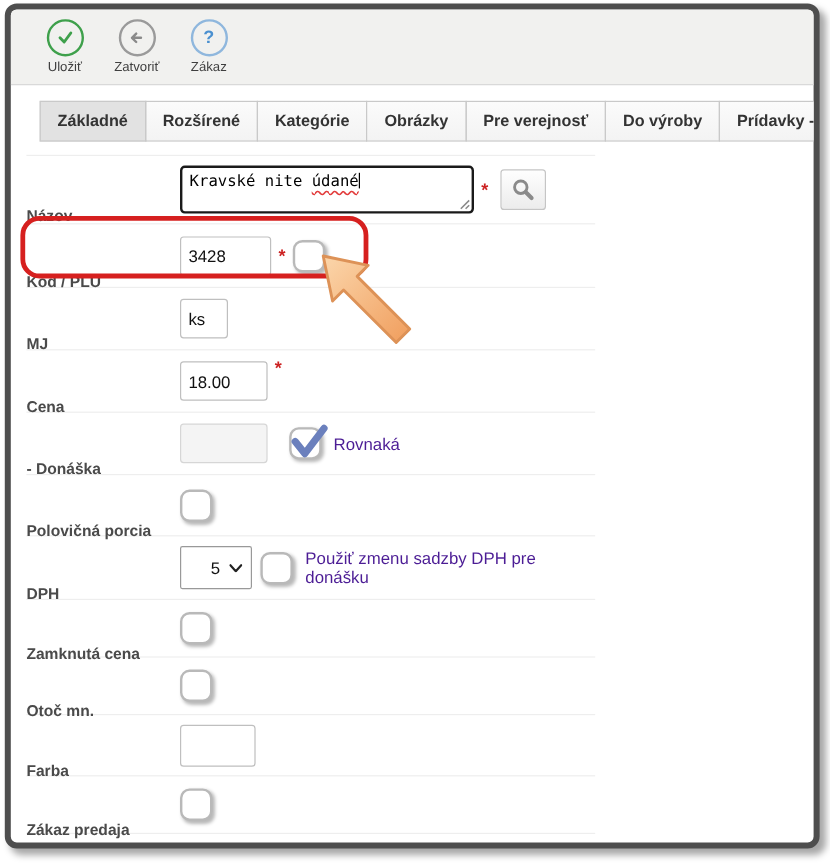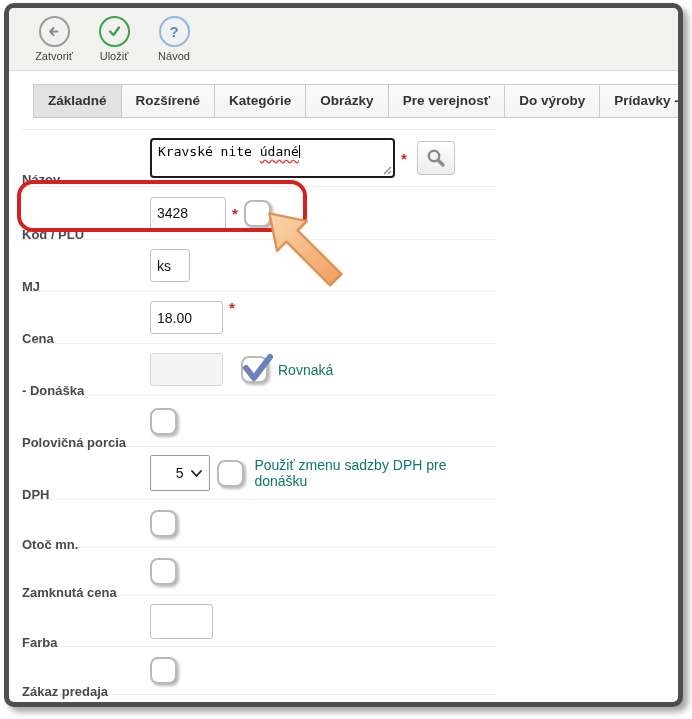--- a/index.html
+++ b/index.html
@@ -71,21 +71,21 @@
   }
 
   
   .cb {
     position:relative; width:27px; height:27px; flex-shrink:0;
     background:#fff; border:2px solid #b9b9b9; border-radius:8px;
     box-shadow:2px 2px 3px rgba(0,0,0,0.28); cursor:pointer;
   }
   .cb svg.check { position:absolute; left:-2px; top:-6px; pointer-events:none; }
 
-  .cb-label { font-size:14px; color:#0f766e; margin-left:10px; }
+  .cb-label { font-size:14px; color:#4c1d95; margin-left:10px; }
 
   
   .select-box {
     width:62px; height:36px; border:1px solid #999; border-radius:2px; background:#fff;
     display:flex; align-items:center; justify-content:flex-end; padding-right:7px;
     font-size:14px; color:#111; cursor:pointer;
   }
   .select-box .val { margin-right:8px; }
 
   
@@ -115,38 +115,38 @@
 
   .cena-req { align-self:flex-start; margin-top:8px; }
 </style>
 </head>
 <body>
 
 <div class="window">
 
   <div class="toolbar">
     <div class="tool-btn">
+      <span class="tool-circle green">
+        <svg width="17" height="17" viewBox="0 0 17 17">
+            <path d="M4 8.5 L7.5 12 L13 4.5" stroke="#3ea04b" stroke-width="2.4" fill="none" stroke-linecap="round" stroke-linejoin="round"></path>
+          </svg>
+      </span>
+      <span class="tool-label">Uložiť</span>
+    </div>
+    <div class="tool-btn">
       <span class="tool-circle gray">
         <svg width="17" height="17" viewBox="0 0 17 17">
             <path d="M11.5 8.5 H4.5 M7.5 5 L4 8.5 L7.5 12" stroke="#8a8a8a" stroke-width="2" fill="none" stroke-linecap="round" stroke-linejoin="round"></path>
           </svg>
       </span>
       <span class="tool-label">Zatvoriť</span>
     </div>
     <div class="tool-btn">
-      <span class="tool-circle green">
-        <svg width="17" height="17" viewBox="0 0 17 17">
-            <path d="M4 8.5 L7.5 12 L13 4.5" stroke="#3ea04b" stroke-width="2.4" fill="none" stroke-linecap="round" stroke-linejoin="round"></path>
-          </svg>
-      </span>
-      <span class="tool-label">Uložiť</span>
-    </div>
-    <div class="tool-btn">
       <span class="tool-circle blue" style="color:#4a90d0;font-weight:bold;font-size:15px;">?</span>
-      <span class="tool-label">Návod</span>
+      <span class="tool-label">Zákaz</span>
     </div>
   </div>
 
   <div class="tabbar">
     <div class="tab active">Základné</div>
     <div class="tab">Rozšírené</div>
     <div class="tab">Kategórie</div>
     <div class="tab">Obrázky</div>
     <div class="tab">Pre verejnosť</div>
     <div class="tab">Do výroby</div>
@@ -236,34 +236,34 @@
           <span class="val">5</span>
           <svg width="11" height="7" viewBox="0 0 11 7">
               <path d="M1 1 L5.5 6 L10 1" stroke="#222" stroke-width="1.8" fill="none" stroke-linecap="round" stroke-linejoin="round"></path>
             </svg>
         </div>
         <div class="cb" style="margin-left:7px;"></div>
         <span class="cb-label">Použiť zmenu sadzby DPH pre donášku</span>
       </div>
     </div>
 
+    <div class="row row-zamk">
+      <div class="row-label">Zamknutá cena</div>
+      <div class="field">
+          <div class="cb"></div>
+        </div>
+    </div>
+
     <div class="row row-otoc">
       <div class="row-label">Otoč mn.</div>
       <div class="field">
           <div class="cb"></div>
         </div>
     </div>
 
-    <div class="row row-zamk">
-      <div class="row-label">Zamknutá cena</div>
-      <div class="field">
-          <div class="cb"></div>
-        </div>
-    </div>
-
     <div class="row row-farba">
       <div class="row-label">Farba</div>
       <div class="field">
         <input class="txt" style="width: 63px; height: 35px;" value="">
       </div>
     </div>
 
     <div class="row row-zakaz">
       <div class="row-label">Zákaz predaja</div>
       <div class="field">

